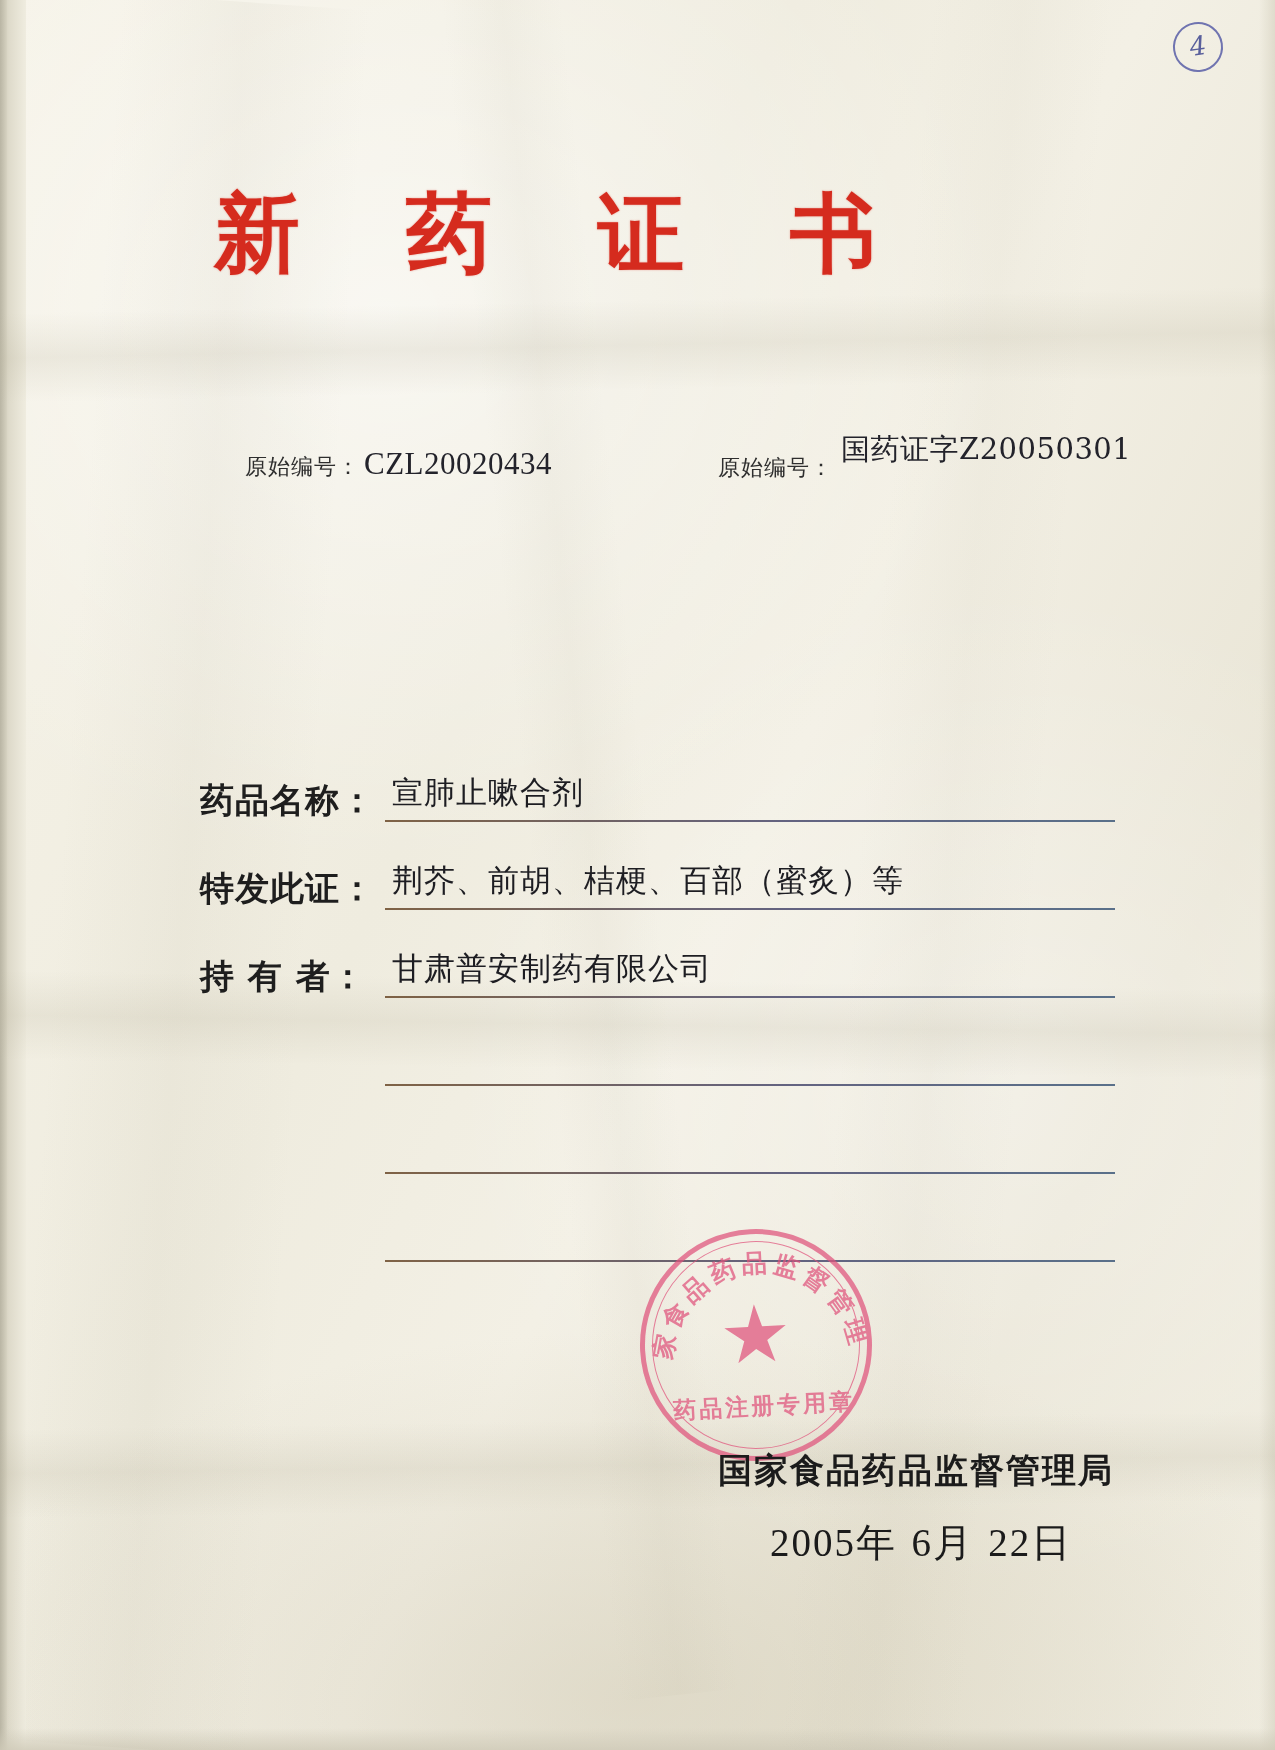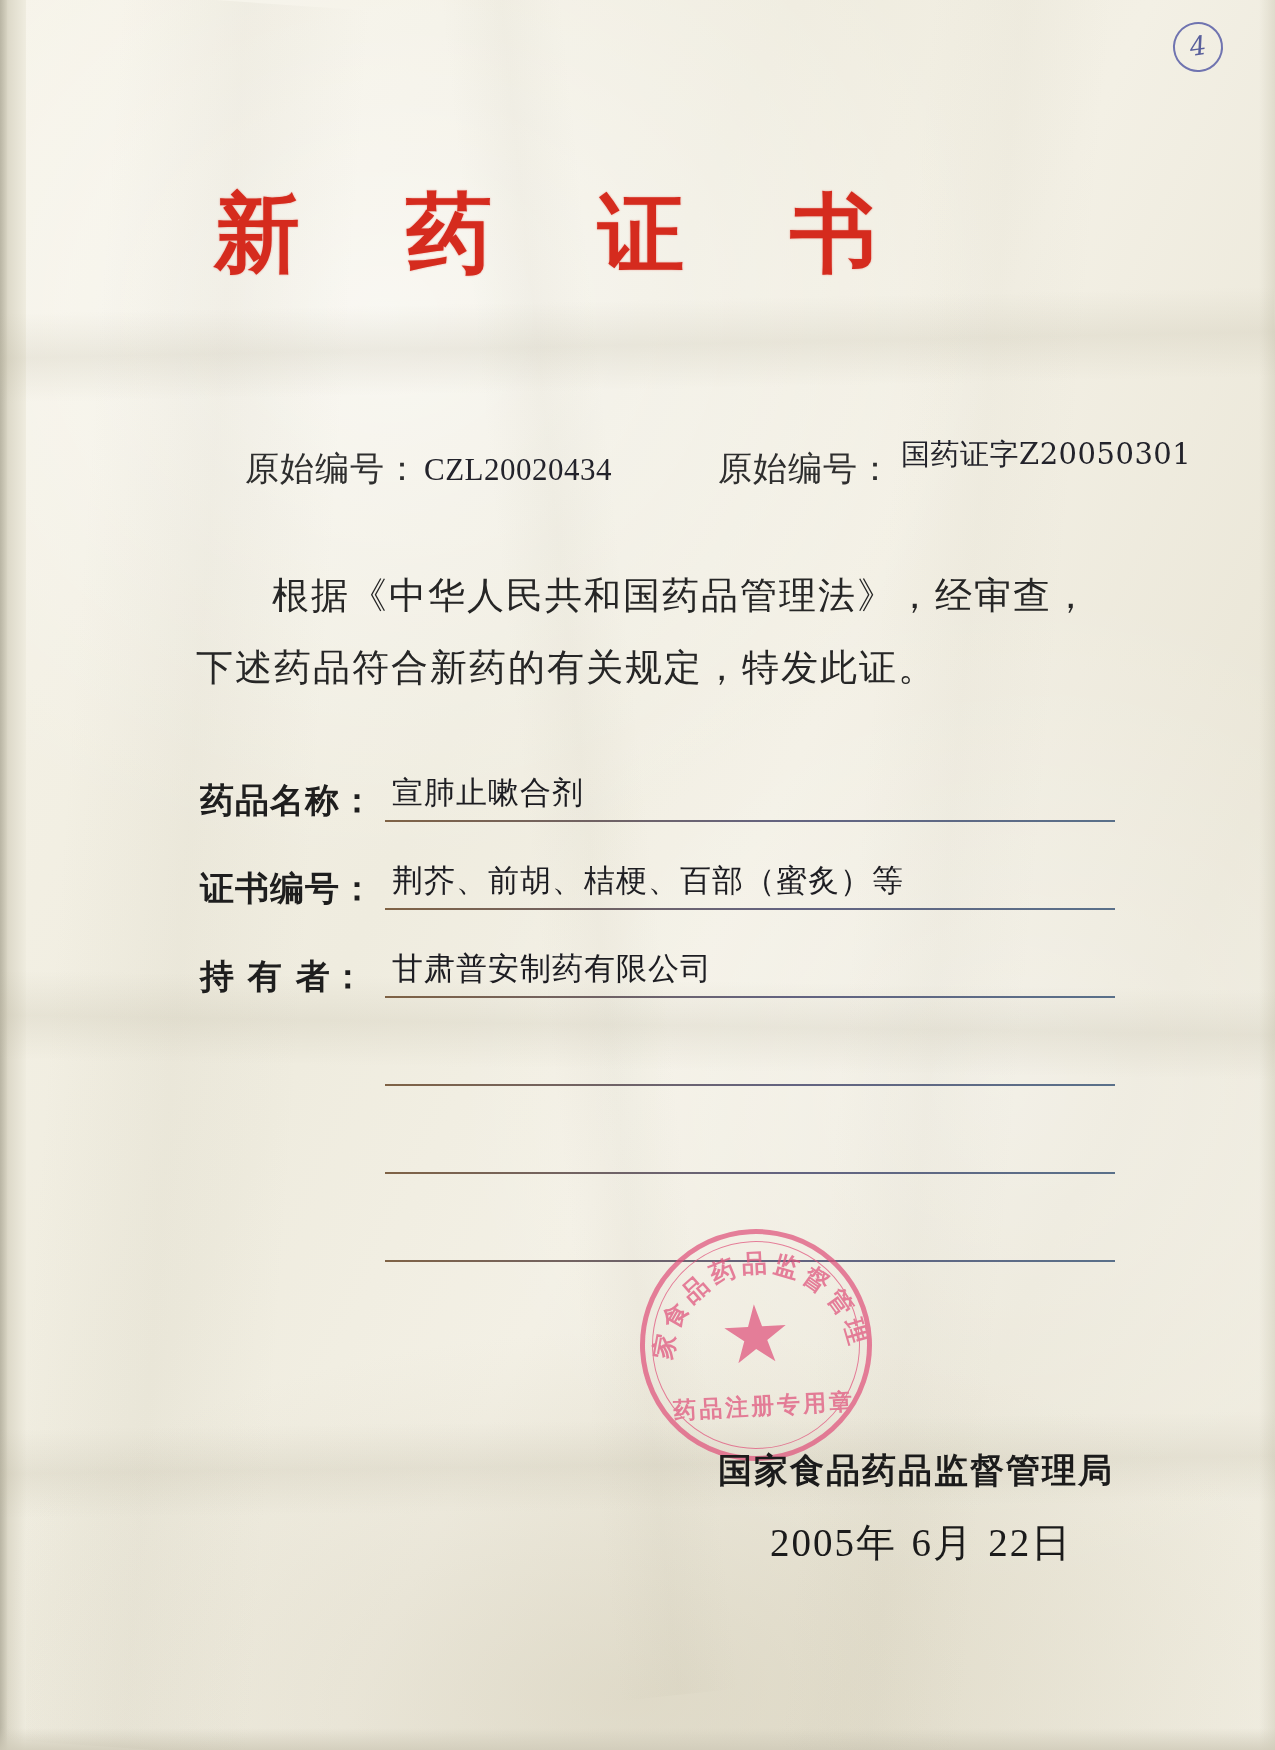--- a/index.html
+++ b/index.html
@@ -111,21 +111,21 @@
   
   .numbers {
     position: absolute;
     left: 0; top: 432px;
     width: 1275px;
     height: 50px;
   }
   .num-block { position: absolute; white-space: nowrap; }
   .num-label {
     font-family: "DejaVu Serif", serif;
-    font-size: 34px;
+    font-size: 22px;
     color: #2e2e2e;
     letter-spacing: 1px;
   }
   .num-value {
     font-family: "Liberation Serif", serif;
     font-size: 31px;
     color: #23232b;
     letter-spacing: .5px;
   }
   .num-value.cn {
@@ -297,32 +297,31 @@
     <div class="num-block nb-orig">
       <span class="num-label">原始编号：</span>
       <span class="num-value">CZL20020434</span>
     </div>
     <div class="num-block nb-cert">
       <span class="num-label">原始编号：</span>
       <span class="num-value cn">国药证字Z20050301</span>
     </div>
   </div>
 
-  <div class="para">根据《中华人民共和国药品管理法》，经审查，下述药品符合新药的有关规定，特发此证。</div>
 
   <div class="fields">
 
     <div class="field-row">
       <div class="field-label">药品名称：</div>
       <div class="field-value">宣肺止嗽合剂</div>
       <div class="field-line"></div>
     </div>
 
     <div class="field-row">
-      <div class="field-label">证书编号：</div>
+      <div class="field-label">特发此证：</div>
       <div class="field-value">荆芥、前胡、桔梗、百部（蜜炙）等</div>
       <div class="field-line"></div>
     </div>
 
     <div class="field-row">
       <div class="field-label">持 有 者：</div>
       <div class="field-value">甘肃普安制药有限公司</div>
       <div class="field-line"></div>
     </div>
 

